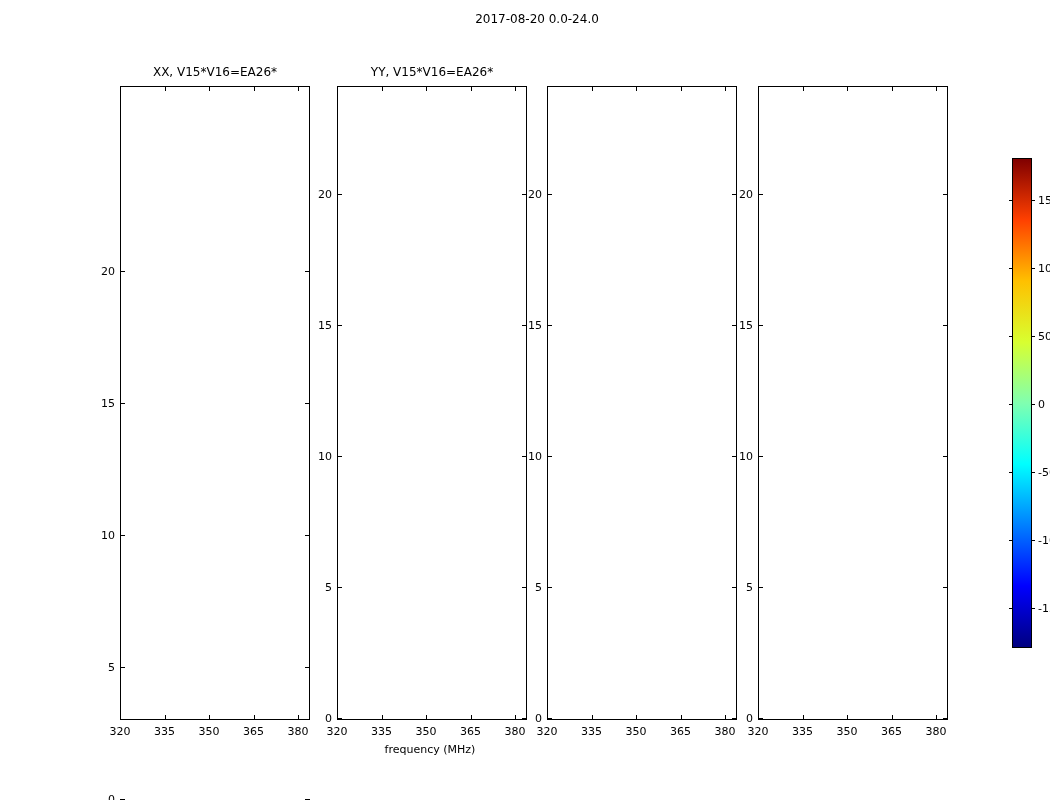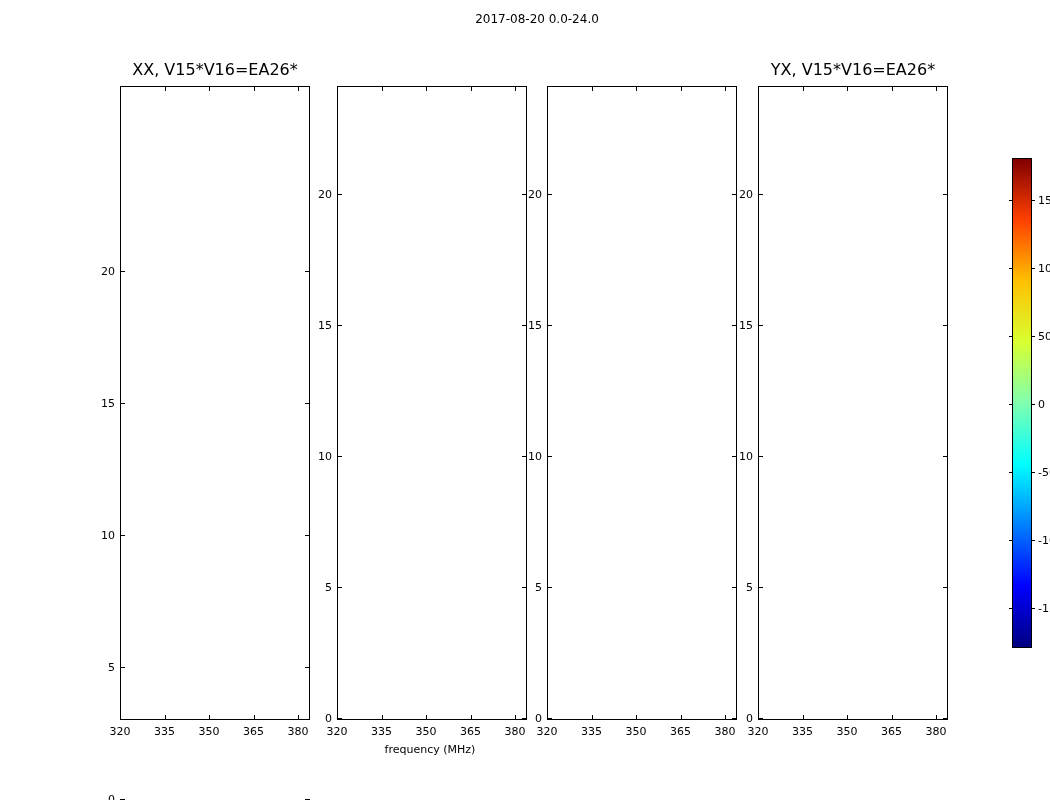--- a/index.html
+++ b/index.html
@@ -44,21 +44,21 @@
     border: 1px solid #000000;
     background: #ffffff;
     box-sizing: border-box;
   }
   .panel .title {
     position: absolute;
     bottom: 100%;
     left: 0;
     width: 100%;
     text-align: center;
-    font-size: 16px;
+    font-size: 12px;
     padding-bottom: 7px;
     white-space: nowrap;
   }
   
   .ytick {
     position: absolute;
     left: 0;
     width: 5px;
     height: 1px;
     background: #000;
@@ -183,20 +183,21 @@
     <div class="xtick-label" style="left:89px;">350</div>
     <div class="xtick" style="left:133.5px;"></div>
     <div class="xtick top" style="left:133.5px;"></div>
     <div class="xtick-label" style="left:133.5px;">365</div>
     <div class="xtick" style="left:178px;"></div>
     <div class="xtick top" style="left:178px;"></div>
     <div class="xtick-label" style="left:178px;">380</div>
   </div>
 
   <div class="panel" id="panel-1" style="left:337px; width:190px;">
+    <div class="title">YY, V15*V16=EA26*</div>
     <div class="axes"></div>
     <div class="ytick" style="top:632px;"></div>
     <div class="ytick right" style="top:632px;"></div>
     <div class="ytick-label" style="top:632px;">0</div>
     <div class="ytick" style="top:501px;"></div>
     <div class="ytick right" style="top:501px;"></div>
     <div class="ytick-label" style="top:501px;">5</div>
     <div class="ytick" style="top:370px;"></div>
     <div class="ytick right" style="top:370px;"></div>
     <div class="ytick-label" style="top:370px;">10</div>
@@ -251,21 +252,20 @@
     <div class="xtick-label" style="left:89px;">350</div>
     <div class="xtick" style="left:133.5px;"></div>
     <div class="xtick top" style="left:133.5px;"></div>
     <div class="xtick-label" style="left:133.5px;">365</div>
     <div class="xtick" style="left:178px;"></div>
     <div class="xtick top" style="left:178px;"></div>
     <div class="xtick-label" style="left:178px;">380</div>
   </div>
 
   <div class="panel" id="panel-3" style="left:758px; width:190px;">
-    <div class="title">YX, V15*V16=EA26*</div>
     <div class="axes"></div>
     <div class="ytick" style="top:632px;"></div>
     <div class="ytick right" style="top:632px;"></div>
     <div class="ytick-label" style="top:632px;">0</div>
     <div class="ytick" style="top:501px;"></div>
     <div class="ytick right" style="top:501px;"></div>
     <div class="ytick-label" style="top:501px;">5</div>
     <div class="ytick" style="top:370px;"></div>
     <div class="ytick right" style="top:370px;"></div>
     <div class="ytick-label" style="top:370px;">10</div>

